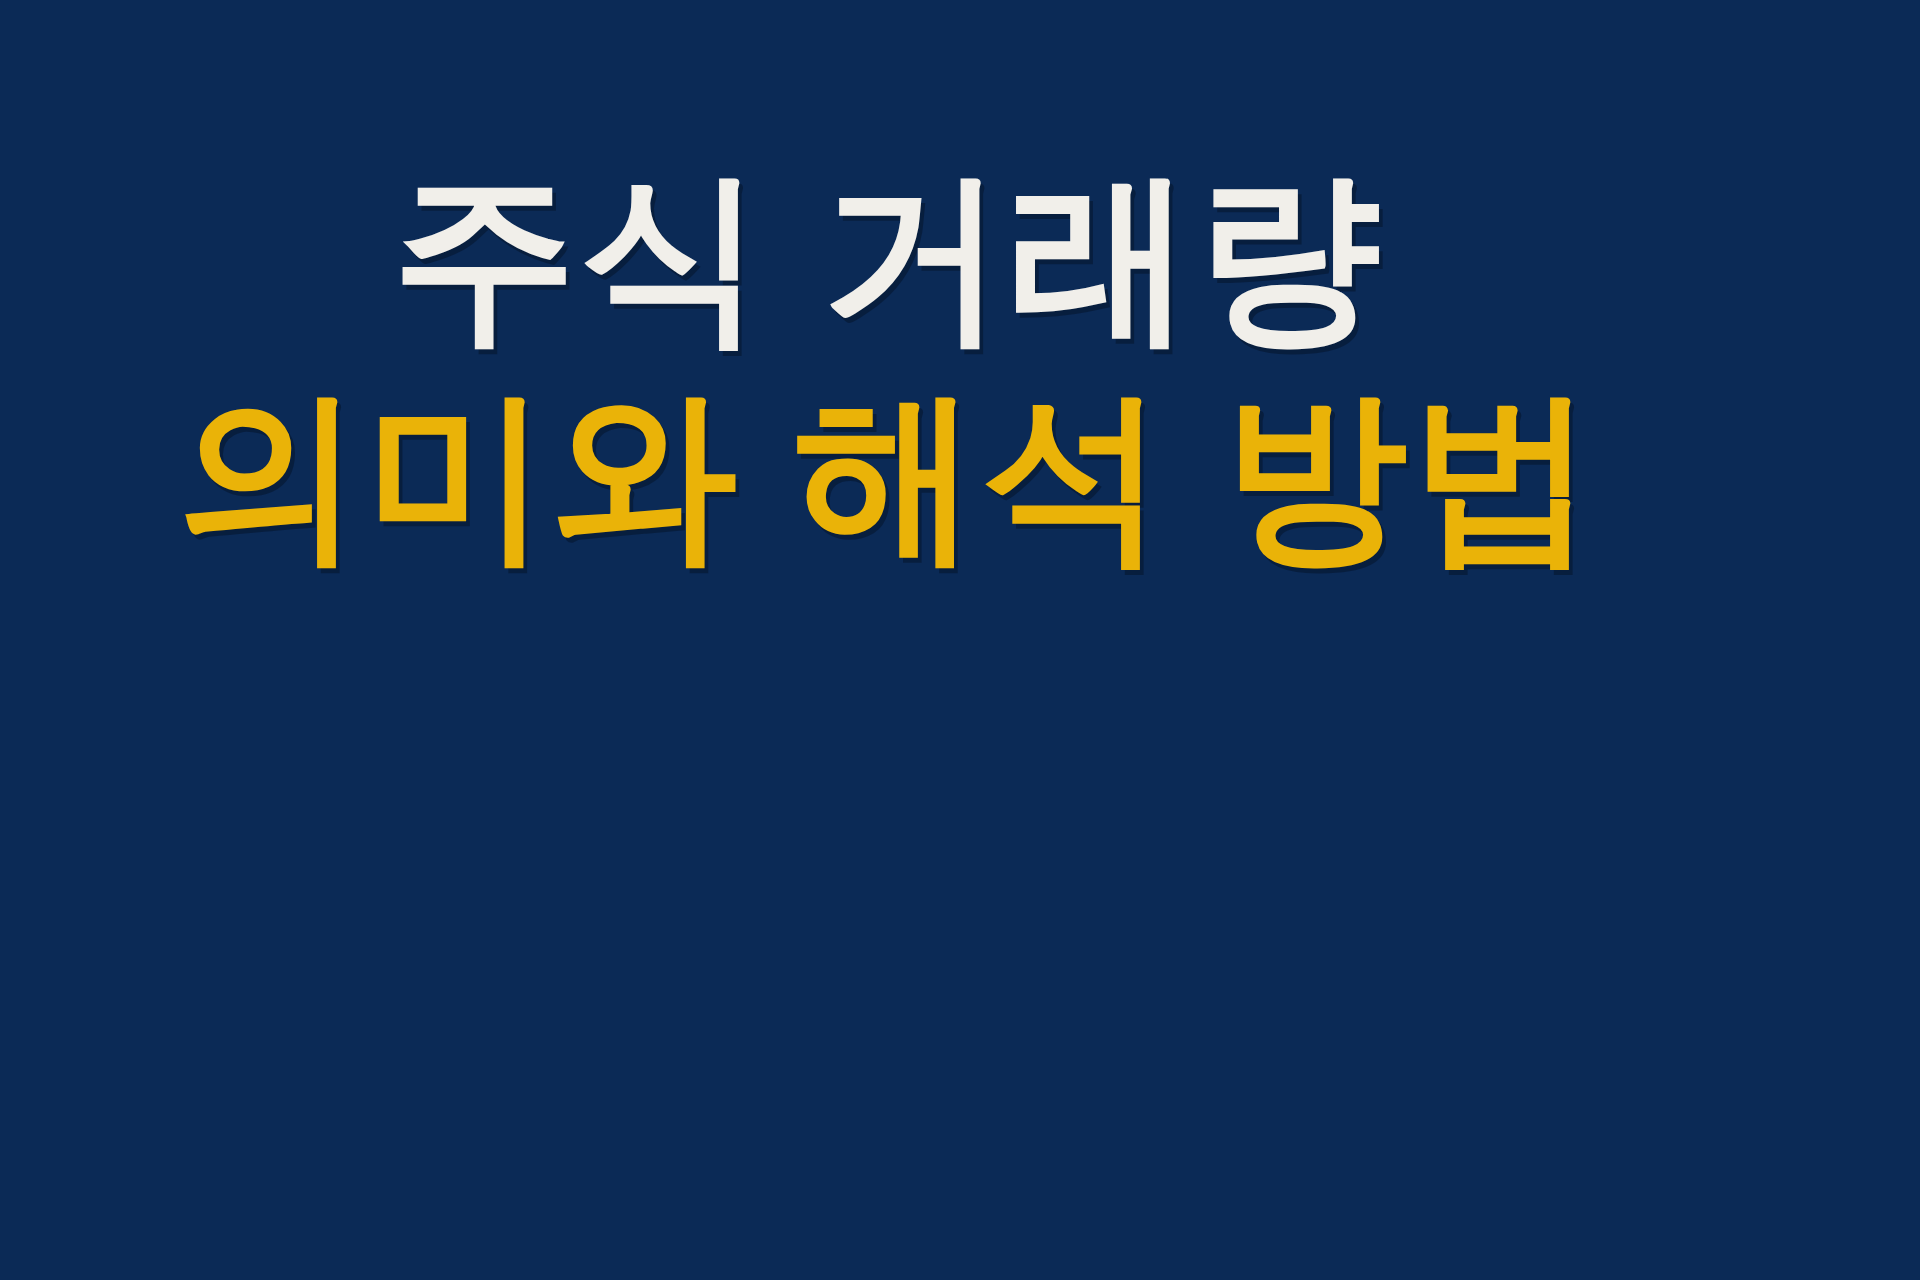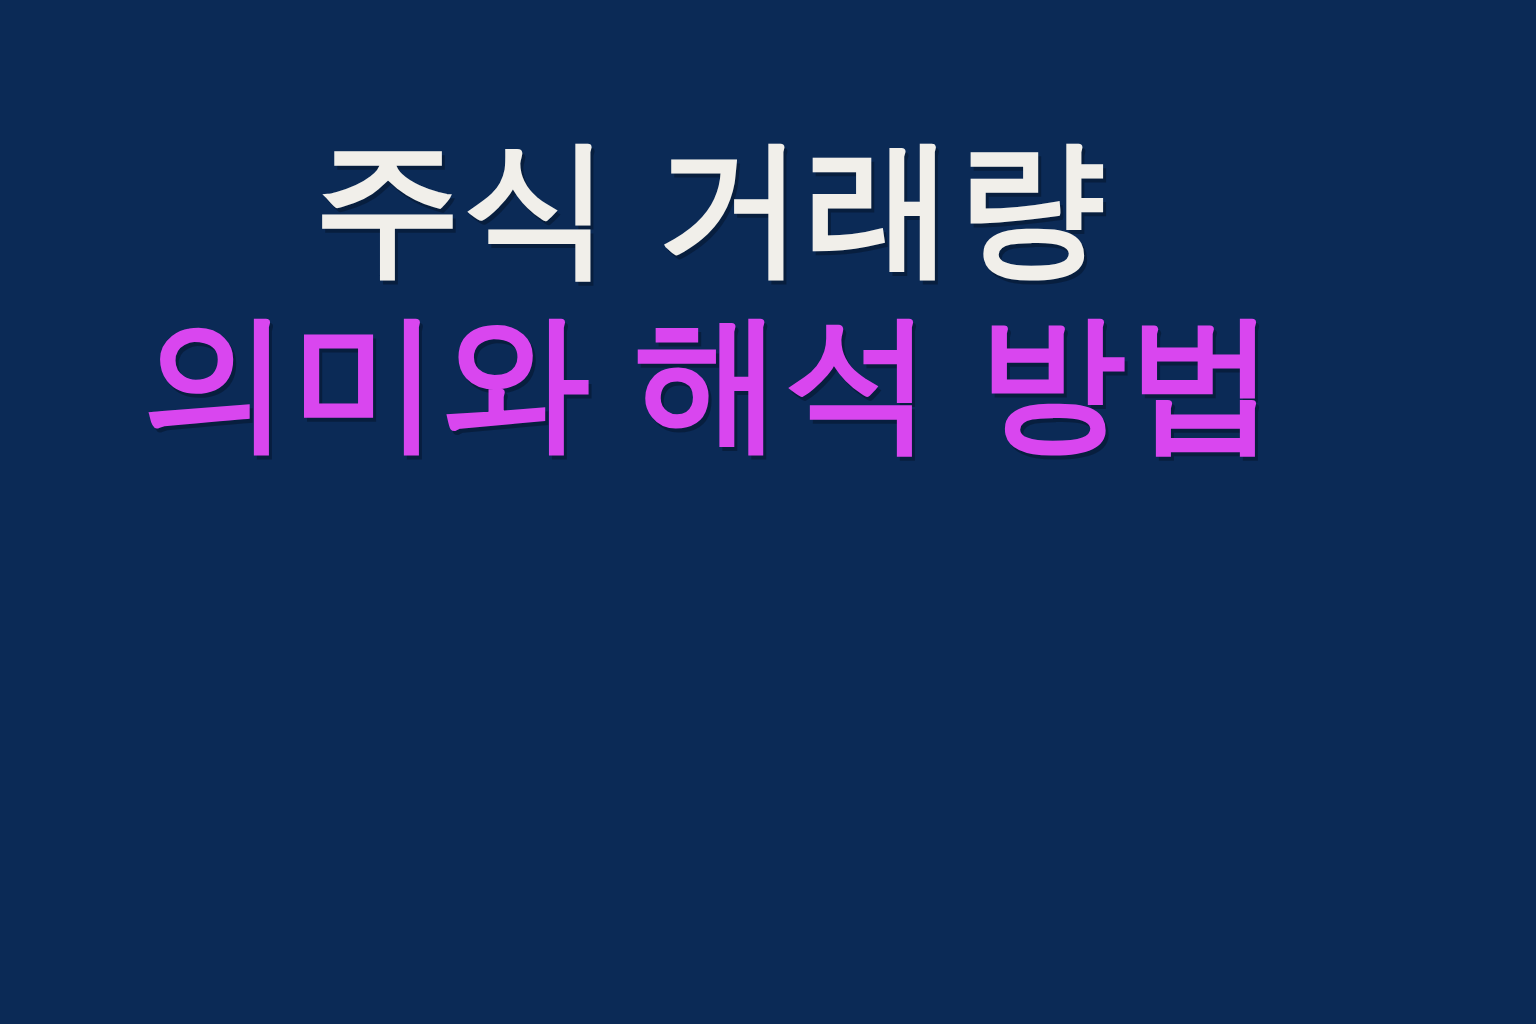--- a/index.html
+++ b/index.html
@@ -70,21 +70,21 @@
     filter: drop-shadow(3px 4px 0 rgba(5, 20, 44, 0.45));
   }
 </style>
 </head>
 <body style="background: rgb(11, 42, 86);">
 
 <div id="canvas" style="background: rgb(11, 42, 86);">
 
   <div class="title-block">
     <span class="title-line" style="color: rgb(241, 239, 234);">주식 거래량</span>
-    <span class="title-line" style="color: #d946ef;">의미와 해석 방법</span>
+    <span class="title-line" style="color: #eab308;">의미와 해석 방법</span>
   </div>
 
   <div class="icon-row">
 
     <svg id="candle-icon" class="icon-svg" width="330" height="320" viewBox="0 0 330 320" aria-hidden="true">
 
       <rect class="ink-stroke" x="20.5" y="22.5" width="300" height="288" rx="26" ry="26" stroke-width="11" style="stroke: rgb(241, 239, 234);"></rect>
 
       <g>
         <rect class="ink" x="121" y="127" width="14" height="138" rx="7" style="fill: rgb(241, 239, 234);"></rect>

